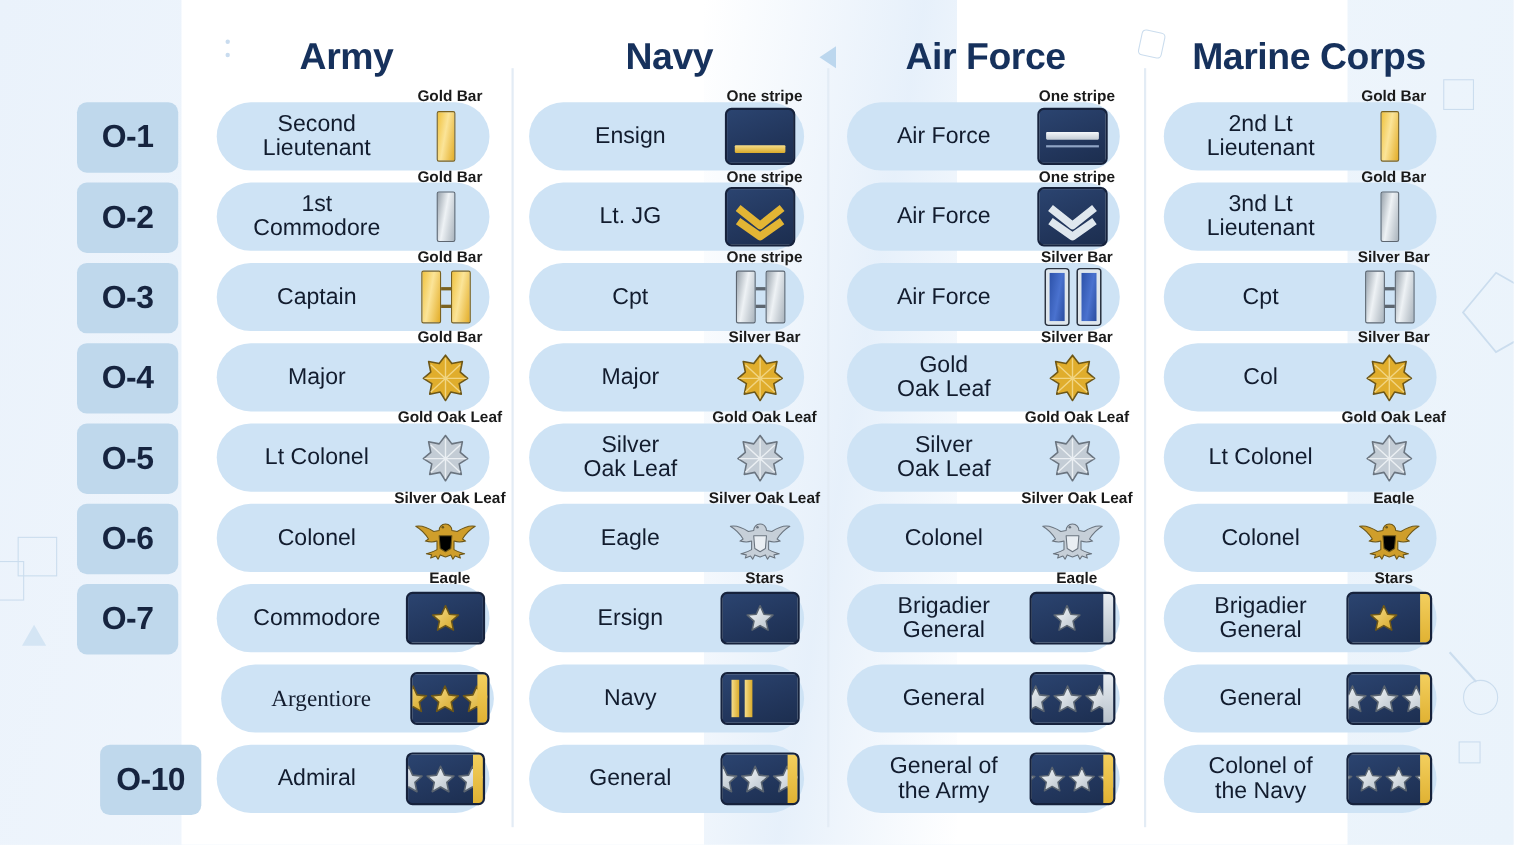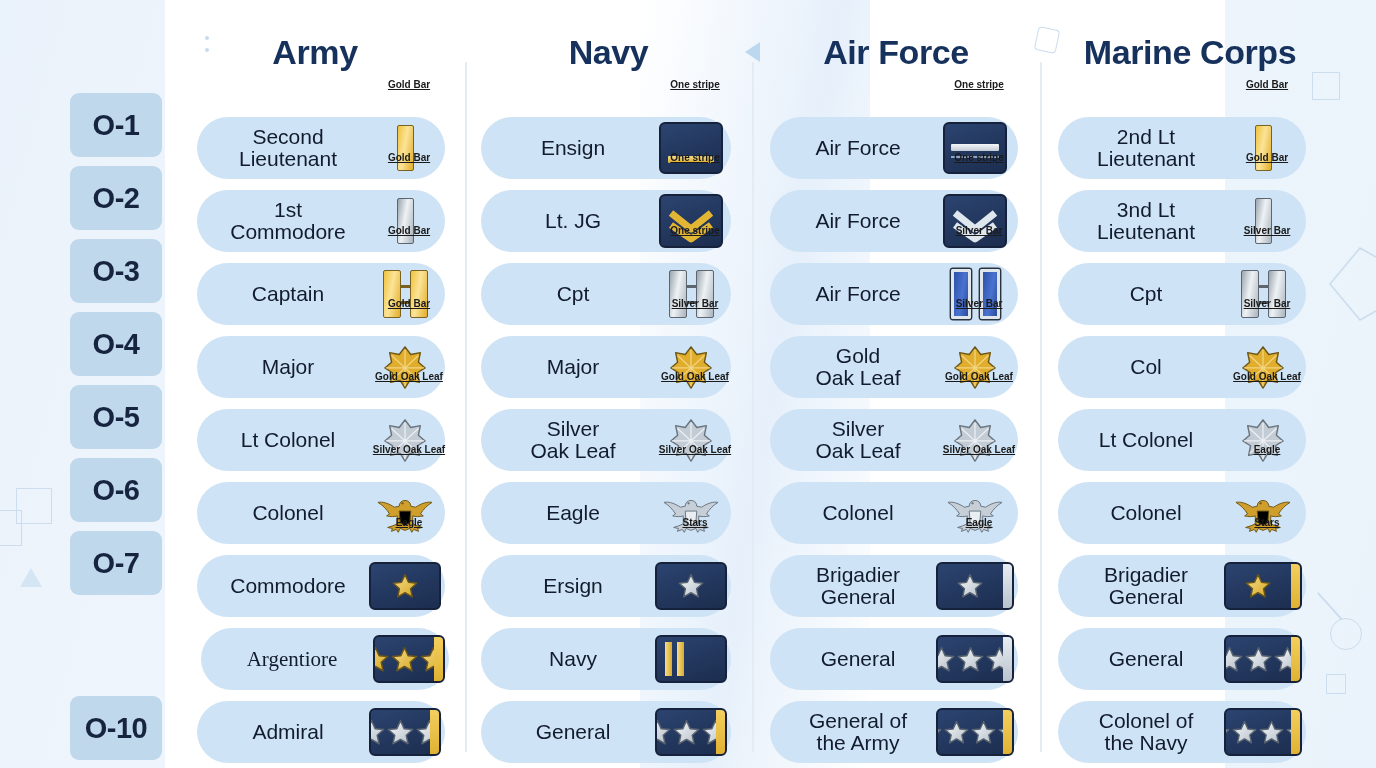--- a/index.html
+++ b/index.html
@@ -29,24 +29,24 @@
   .grades{position:absolute;left:70px;top:0;width:92px;height:768px;text-decoration:underline;}
   .grade-badge{position:absolute;left:0;width:92px;height:64px;background:#bfd8ec;border-radius:9px;
     display:flex;align-items:center;justify-content:center;
     color:#16243f;font-size:29px;font-weight:700;letter-spacing:-.5px;}
 
   .col{position:absolute;top:0;height:768px;}
   .col-head{position:absolute;top:33px;width:100%;text-align:center;
     color:#16315c;font-size:34px;font-weight:700;letter-spacing:-.4px;white-space:nowrap;}
 
   .cell{position:absolute;height:62px;border-radius:31px;background:#cee3f5;
-    display:flex;align-items:center;box-sizing:border-box;margin-top:24px;}
+    display:flex;align-items:center;box-sizing:border-box;}
   .cell-label{flex:1;text-align:center;color:#121c2e;font-size:21px;line-height:22px;
     padding-left:12px;padding-right:2px;white-space:pre-line;font-weight:400;}
-  .cap{position:absolute;text-align:center;color:#1a1a1a;font-size:10px;font-weight:700;white-space:nowrap;text-decoration:underline;}
+  .cap{position:absolute;text-align:center;color:#1a1a1a;font-size:14px;font-weight:700;white-space:nowrap;}
 
   
   .ins{position:relative;flex:0 0 auto;display:flex;align-items:center;justify-content:center;}
 
   .bar{width:15px;height:44px;border-radius:2px;border:1.4px solid #4a4028;}
   .bar.gold{background:linear-gradient(100deg,#f0c23e 0%,#fbe498 45%,#e3ad28 100%);border-color:#7a6220;}
   .bar.silver{background:linear-gradient(100deg,#9aa4ad 0%,#eef2f5 45%,#aab4bd 100%);border-color:#5d6670;}
 
   .capt{display:flex;align-items:center;}
   .capt .bar{height:46px;width:16px;}
@@ -100,21 +100,21 @@
   <div class="divider" style="left:1040px;"></div>
 
   <div class="grades" id="grades">
       <div class="grade-badge" style="top: 93px;">O-1</div>
       <div class="grade-badge" style="top: 166px;">O-2</div>
       <div class="grade-badge" style="top: 239px;">O-3</div>
       <div class="grade-badge" style="top: 312px;">O-4</div>
       <div class="grade-badge" style="top: 385px;">O-5</div>
       <div class="grade-badge" style="top: 458px;">O-6</div>
       <div class="grade-badge" style="top: 531px;">O-7</div>
-      <div class="grade-badge" style="top: 696px;">O-10</div>
+      <div class="grade-badge" style="top: 677px; margin-left: 21px;">O-10</div>
     </div>
 
   <div id="cols">
       <div class="col" style="left: 165px; width: 300px;">
         <div class="col-head">Army</div>
         <div class="cap" style="top: 79px; left: 168px; width: 152px;">Gold Bar</div>
         <div class="cell" style="top: 93px; left: 32px; width: 248px;">
           <div class="cell-label">Second
 Lieutenant</div>
           <div class="ins" style="width: 72px; margin-right: 4px;">

